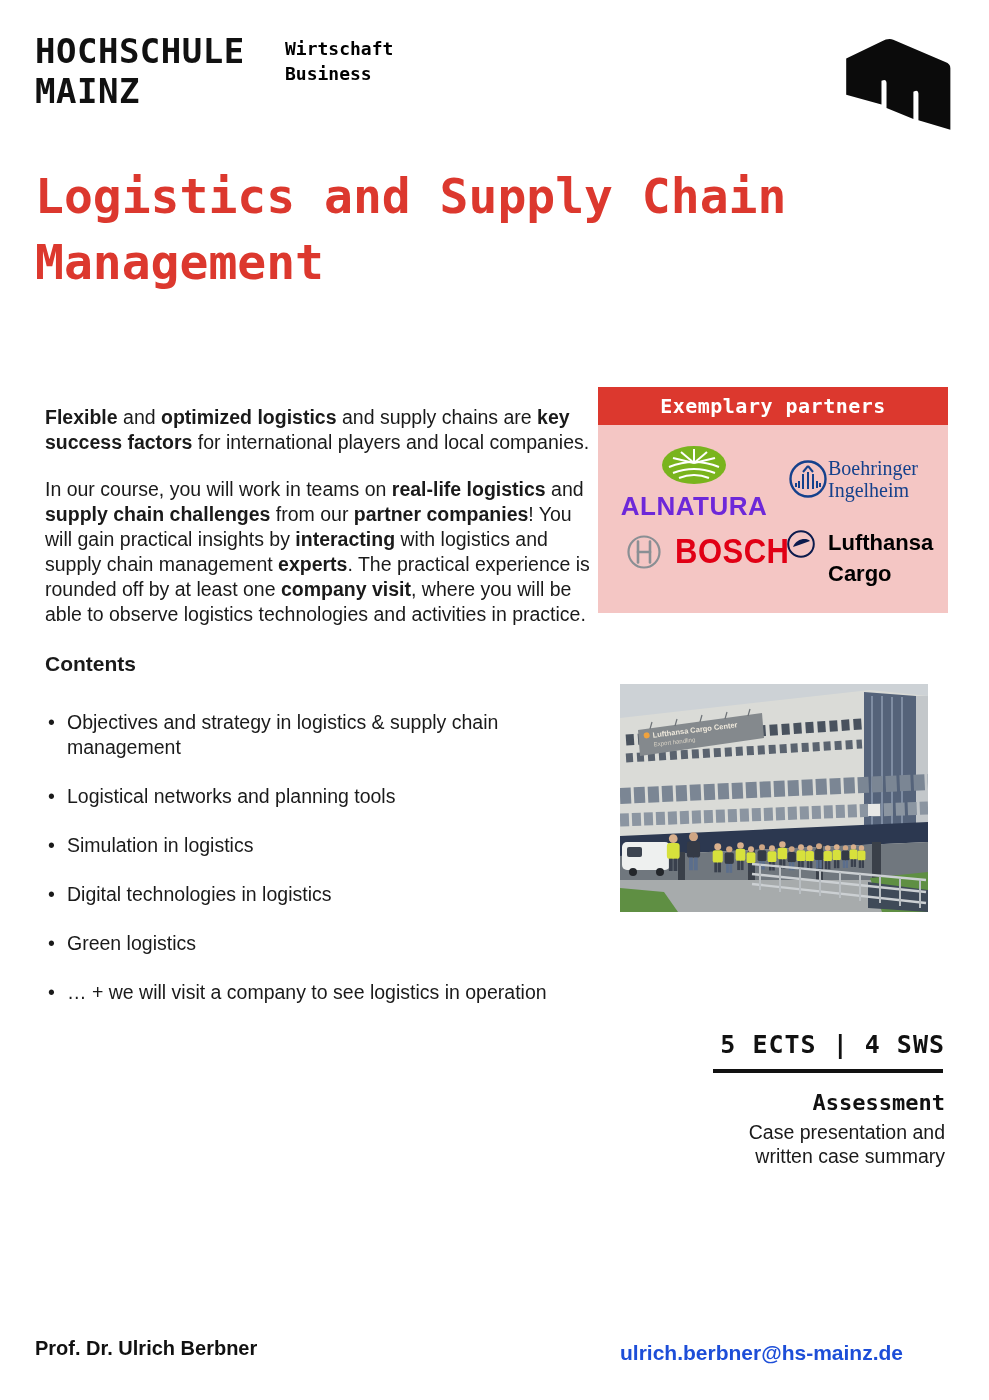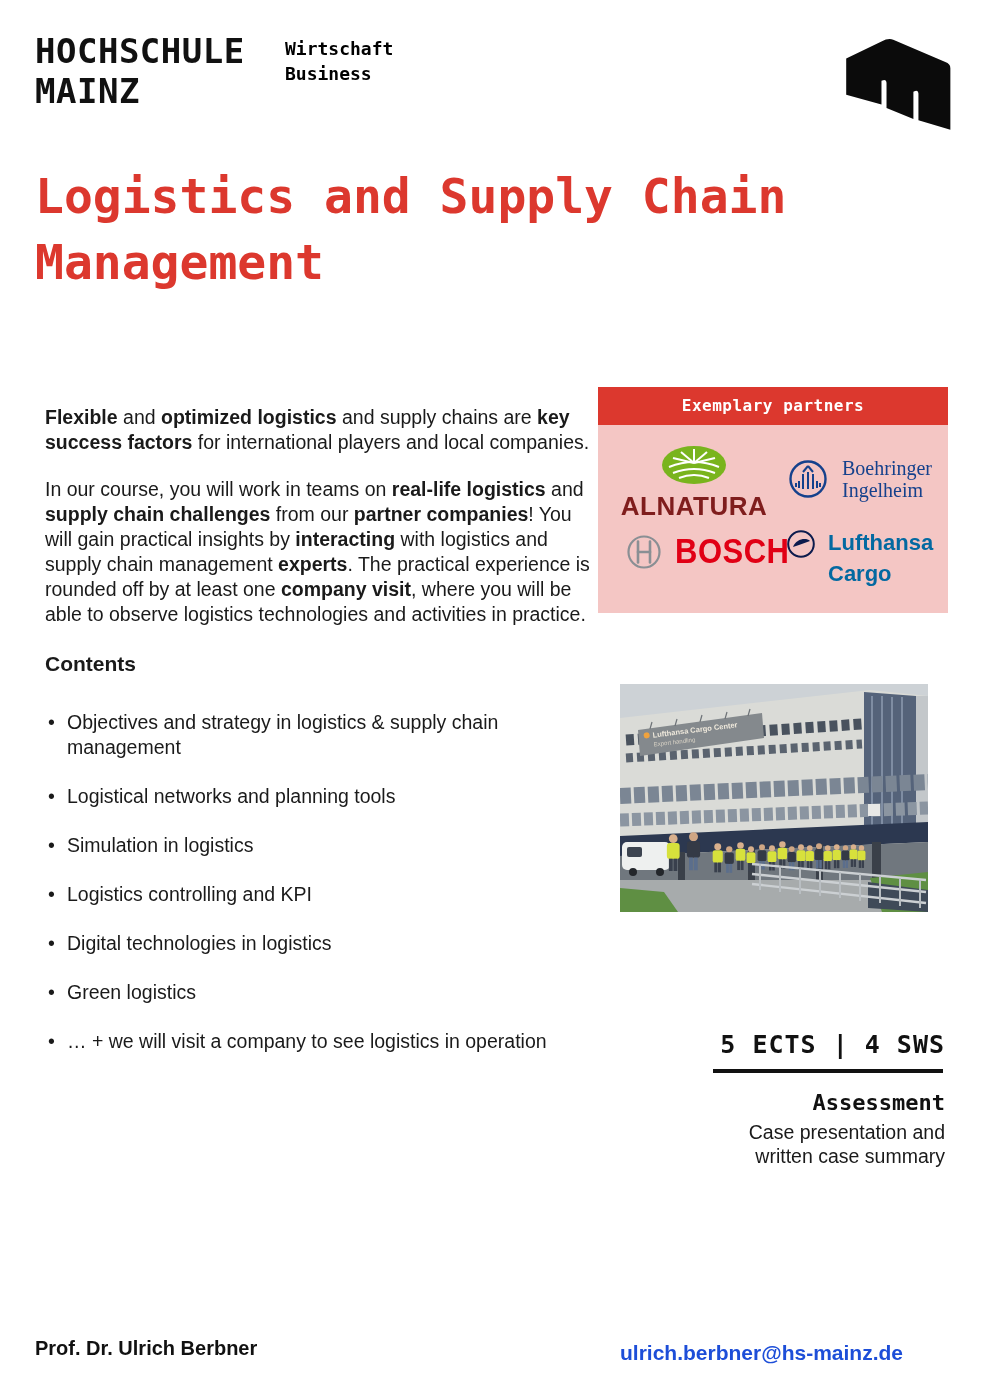--- a/index.html
+++ b/index.html
@@ -51,48 +51,48 @@
   }
 
   
   .partners {
     position:absolute; left:598px; top:387px; width:350px; height:226px;
     background:#f4c6c4;
   }
   .partners-header {
     height:38px; background:#dc382e; color:#ffffff;
     font-family:"DejaVu Sans Mono", monospace; font-weight:700;
-    font-size:16px; line-height:38px; text-align:center; letter-spacing:0.5px;
+    font-size:20px; line-height:38px; text-align:center; letter-spacing:0.5px;
   }
   .logo-alnatura {
     position:absolute; left:11px; top:58px; width:170px; text-align:center;
   }
   .alnatura-text {
-    font-weight:700; font-size:26px; letter-spacing:0.5px; color:#7f1d1d;
+    font-weight:700; font-size:26px; letter-spacing:0.5px; color:#6d28d9;
     font-family:"Liberation Sans", sans-serif; margin-top:2px;
   }
   .logo-boehringer {
-    position:absolute; left:190px; top:70px; display:flex; align-items:center; gap:14px;
+    position:absolute; left:190px; top:70px; display:flex; align-items:center; gap:0;
   }
   .boehringer-text {
     font-family:"Liberation Serif", serif; font-size:20px; line-height:22px;
     color:#15418c;
   }
   .logo-bosch {
     position:absolute; left:28px; top:147px; display:flex; align-items:flex-start; gap:13px;
   }
   .bosch-text {
     font-weight:700; font-size:31px; color:#e10015; letter-spacing:0.5px;
     transform:scaleY(1.12); transform-origin:center;
   }
   .logo-lufthansa {
     position:absolute; left:188px; top:140px; display:flex; align-items:flex-start; gap:12px;
   }
   .lufthansa-text {
-    font-weight:700; font-size:22px; line-height:31px; color:#0369a1;
+    font-weight:700; font-size:22px; line-height:31px; color:#000000;
   }
 
   
   .photo { position:absolute; left:620px; top:684px; width:308px; height:228px; }
 
   
   .credits { position:absolute; left:597px; top:1030px; width:348px; text-align:right; }
   .ects {
     font-family:"DejaVu Sans Mono", monospace; font-weight:700;
     font-size:25px; letter-spacing:1px; color:#111;
@@ -141,21 +141,20 @@
 <div class="left-col">
   <p><b>Flexible</b><span> and </span><b>optimized logistics</b><span> and supply chains are </span><b>key success factors</b><span> for international players and local companies.</span></p>
   <p><span>In our course, you will work in teams on </span><b>real-life logistics</b><span> and </span><b>supply chain challenges</b><span> from our </span><b>partner companies</b><span>! You will gain practical insights by </span><b>interacting</b><span> with logistics and supply chain management </span><b>experts</b><span>. The practical experience is rounded off by at least one </span><b>company visit</b><span>, where you will be able to observe logistics technologies and activities in practice.</span></p>
 
   <h2 class="contents-heading">Contents</h2>
 
   <ul class="contents-list">
     <li>Objectives and strategy in logistics &amp; supply chain management</li>
     <li>Logistical networks and planning tools</li>
     <li>Simulation in logistics</li>
-    <li>Logistics controlling and KPI</li>
     <li>Digital technologies in logistics</li>
     <li>Green logistics</li>
     <li>… + we will visit a company to see logistics in operation</li>
   </ul>
 </div>
 
 <div class="partners">
   <div class="partners-header">Exemplary partners</div>
 
   <div class="logo-alnatura">

